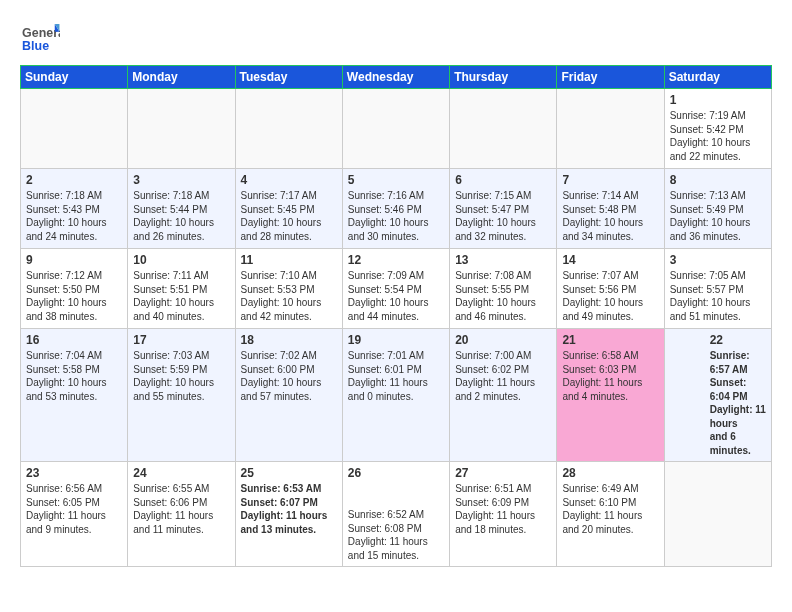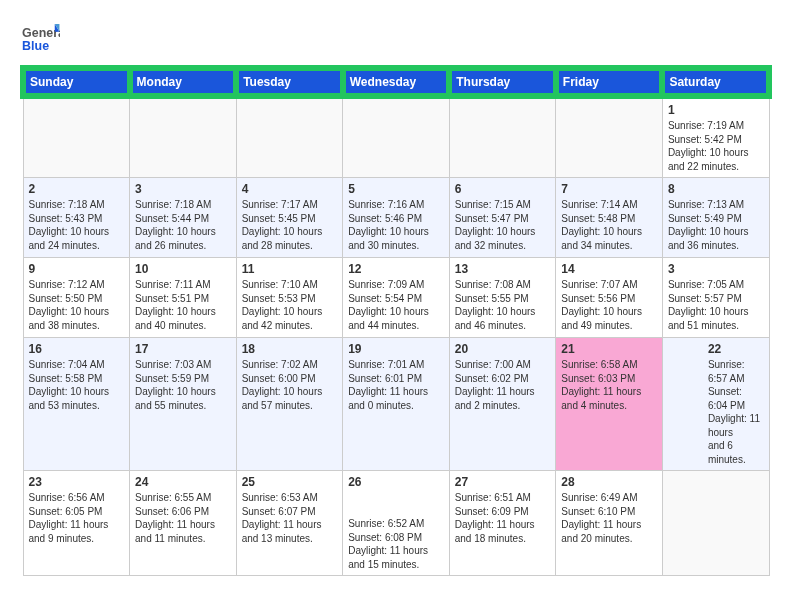--- a/index.html
+++ b/index.html
@@ -45,21 +45,21 @@
       margin-top: 10px;
       font-size: 11px;
     }
     .calendar th {
       background-color: #1a56db;
       color: #fff;
       padding: 4px 4px;
       text-align: left;
       font-size: 12px;
       font-weight: bold;
-      border: 6px solid #22c55e;
+      border: 1px solid #22c55e;
     }
     .calendar td {
       border: 1px solid #ccc;
       padding: 4px 5px;
       vertical-align: top;
       width: calc(100% / 7);
       min-height: 80px;
       height: 80px;
       background: #fff;
     }
@@ -270,21 +270,21 @@
         </td>
         <td style="background: #f9a8d4; margin-top: 36px;">
           <div class="day-number">21</div>
           <div class="day-info" style="white-space: pre-line;">Sunrise: 6:58 AM
 Sunset: 6:03 PM
 Daylight: 11 hours
 and 4 minutes.</div>
         </td>
         <td style="background: rgb(240, 244, 255); padding-left: 45px;">
           <div class="day-number">22</div>
-          <div class="day-info" style="white-space: pre-line;">Sunrise: 6:57 AM
+          <div class="day-info" style="white-space: pre-line; font-weight: bold;">Sunrise: 6:57 AM
 Sunset: 6:04 PM
 Daylight: 11 hours
 and 6 minutes.</div>
         </td>
       </tr>
       <tr class="week-row">
         <td>
           <div class="day-number">23</div>
           <div class="day-info" style="white-space: pre-line;">Sunrise: 6:56 AM
 Sunset: 6:05 PM
@@ -293,21 +293,21 @@
         </td>
         <td>
           <div class="day-number">24</div>
           <div class="day-info" style="white-space: pre-line;">Sunrise: 6:55 AM
 Sunset: 6:06 PM
 Daylight: 11 hours
 and 11 minutes.</div>
         </td>
         <td>
           <div class="day-number">25</div>
-          <div class="day-info" style="white-space: pre-line;">Sunrise: 6:53 AM
+          <div class="day-info" style="white-space: pre-line; font-weight: bold;">Sunrise: 6:53 AM
 Sunset: 6:07 PM
 Daylight: 11 hours
 and 13 minutes.</div>
         </td>
         <td>
           <div class="day-number">26</div>
           <div class="day-info" style="white-space: pre-line; margin-top: 28px;">Sunrise: 6:52 AM
 Sunset: 6:08 PM
 Daylight: 11 hours
 and 15 minutes.</div>

